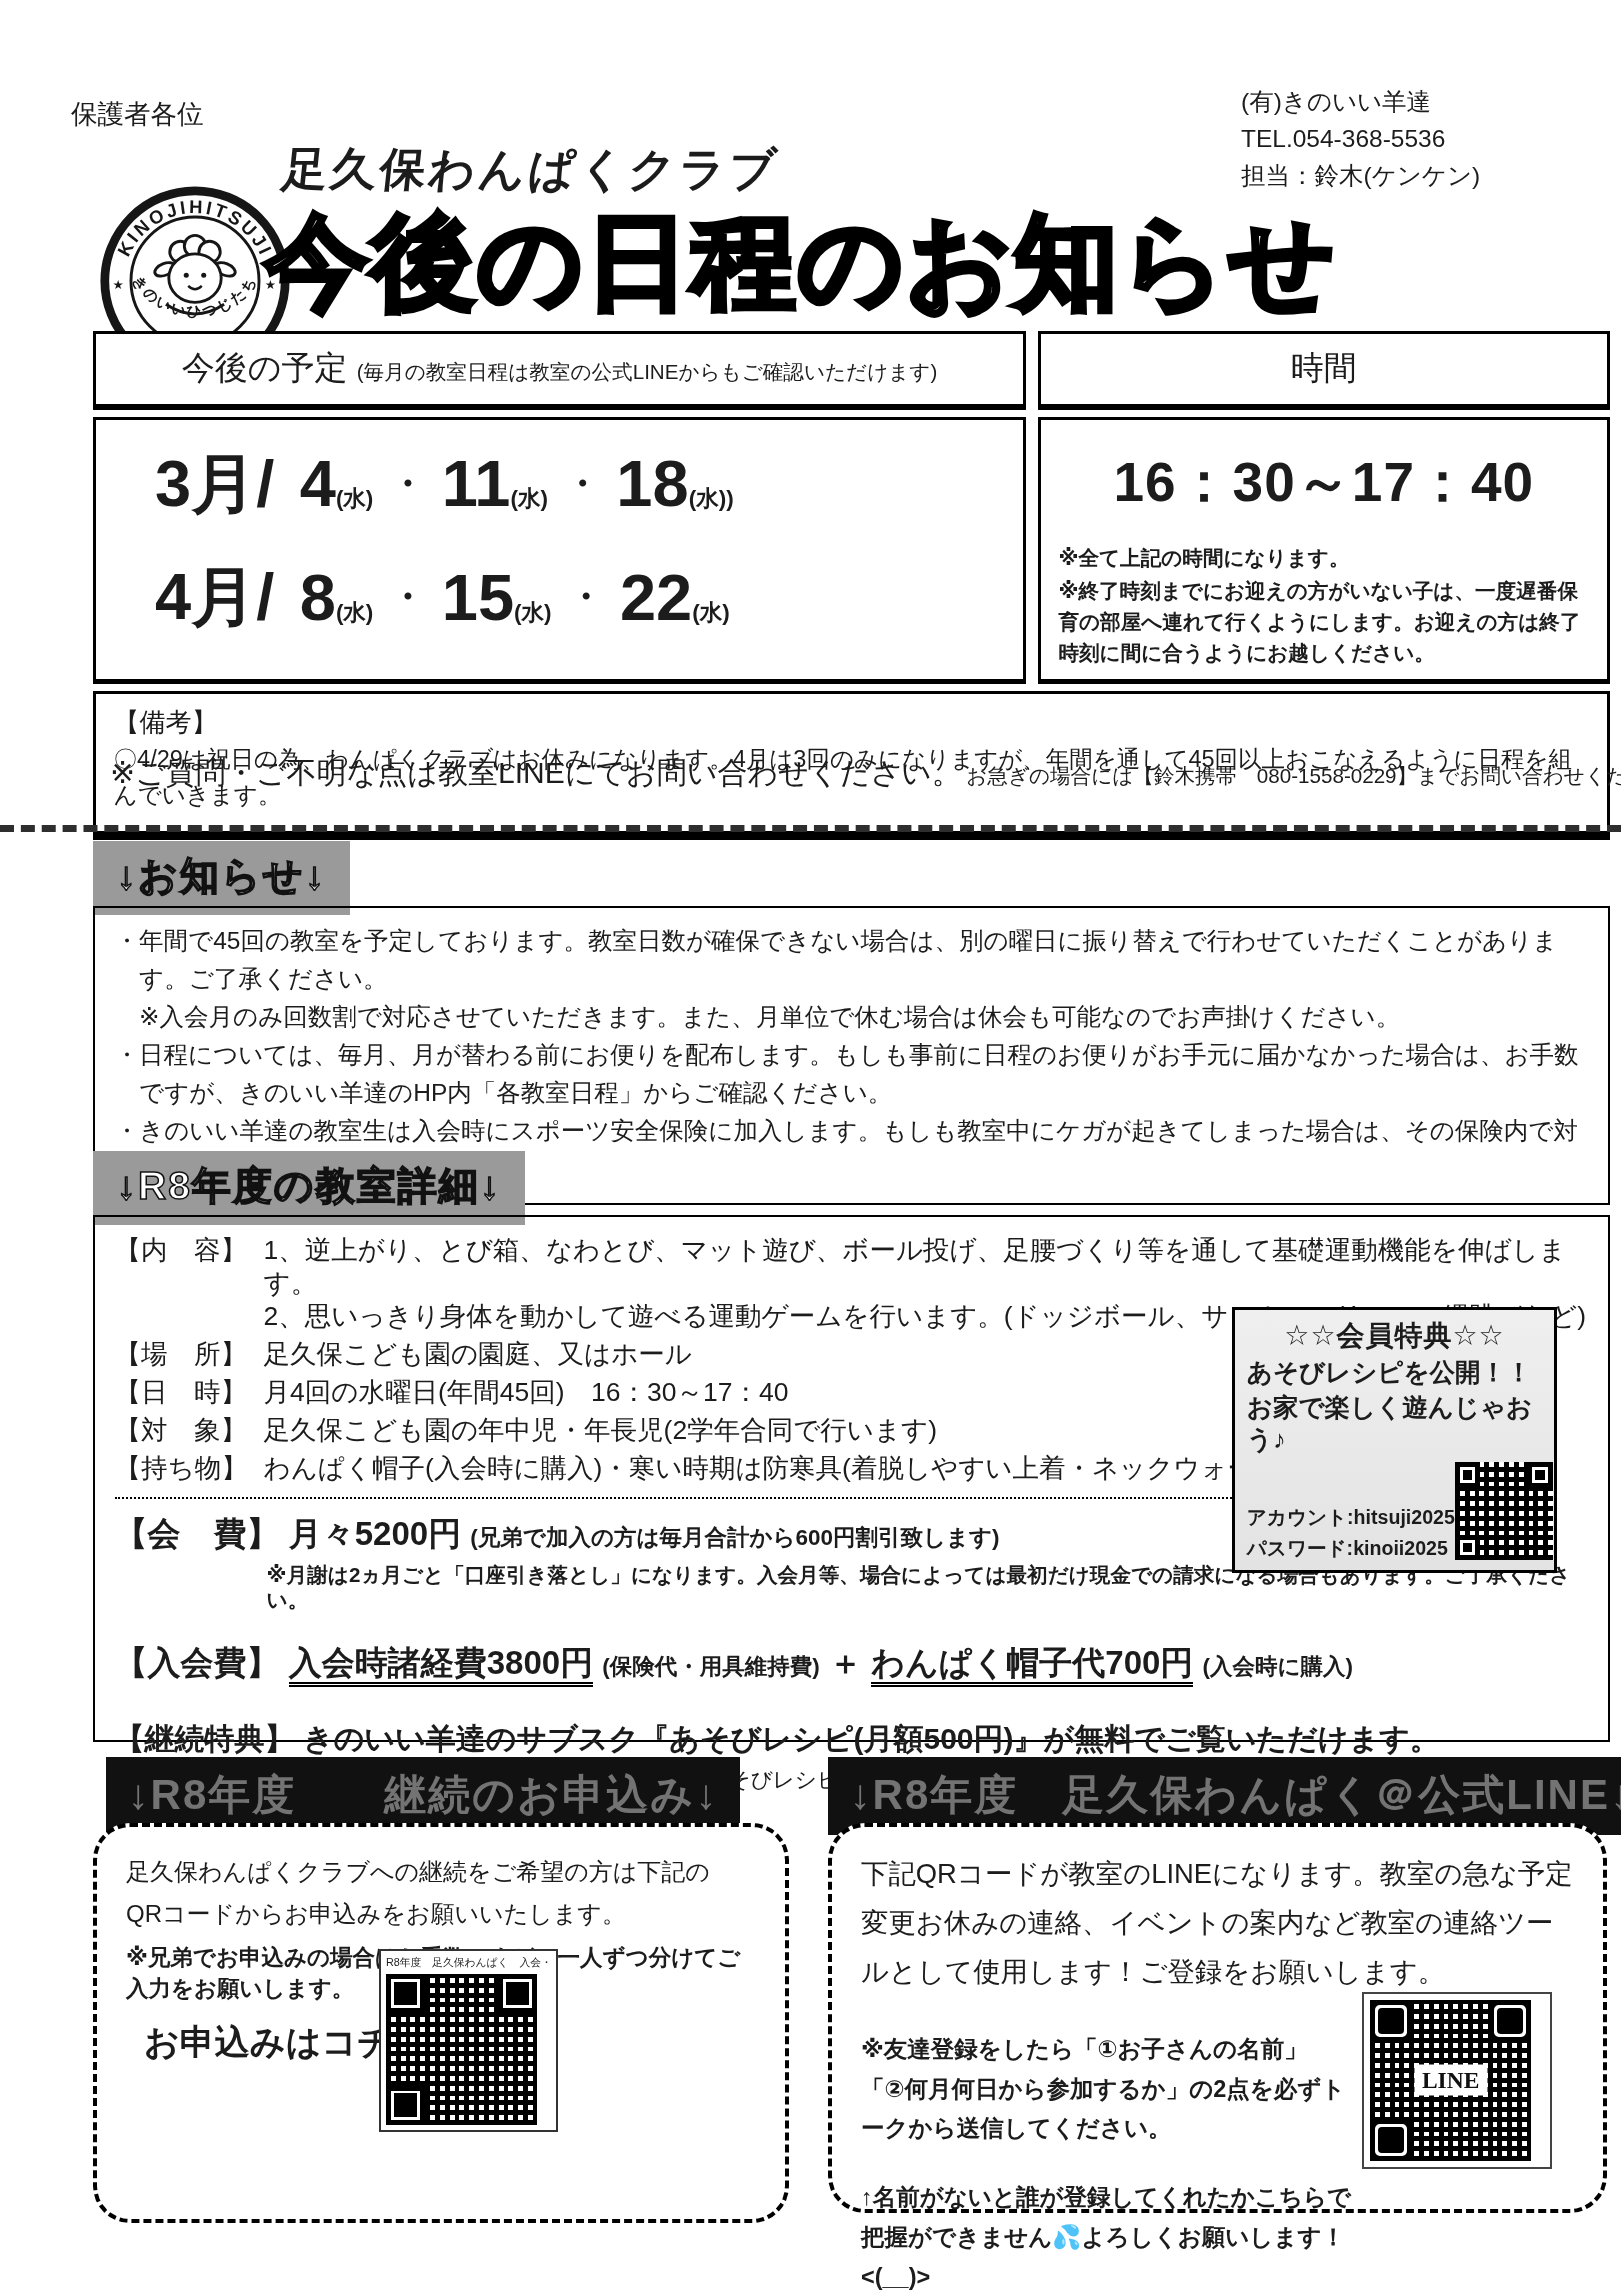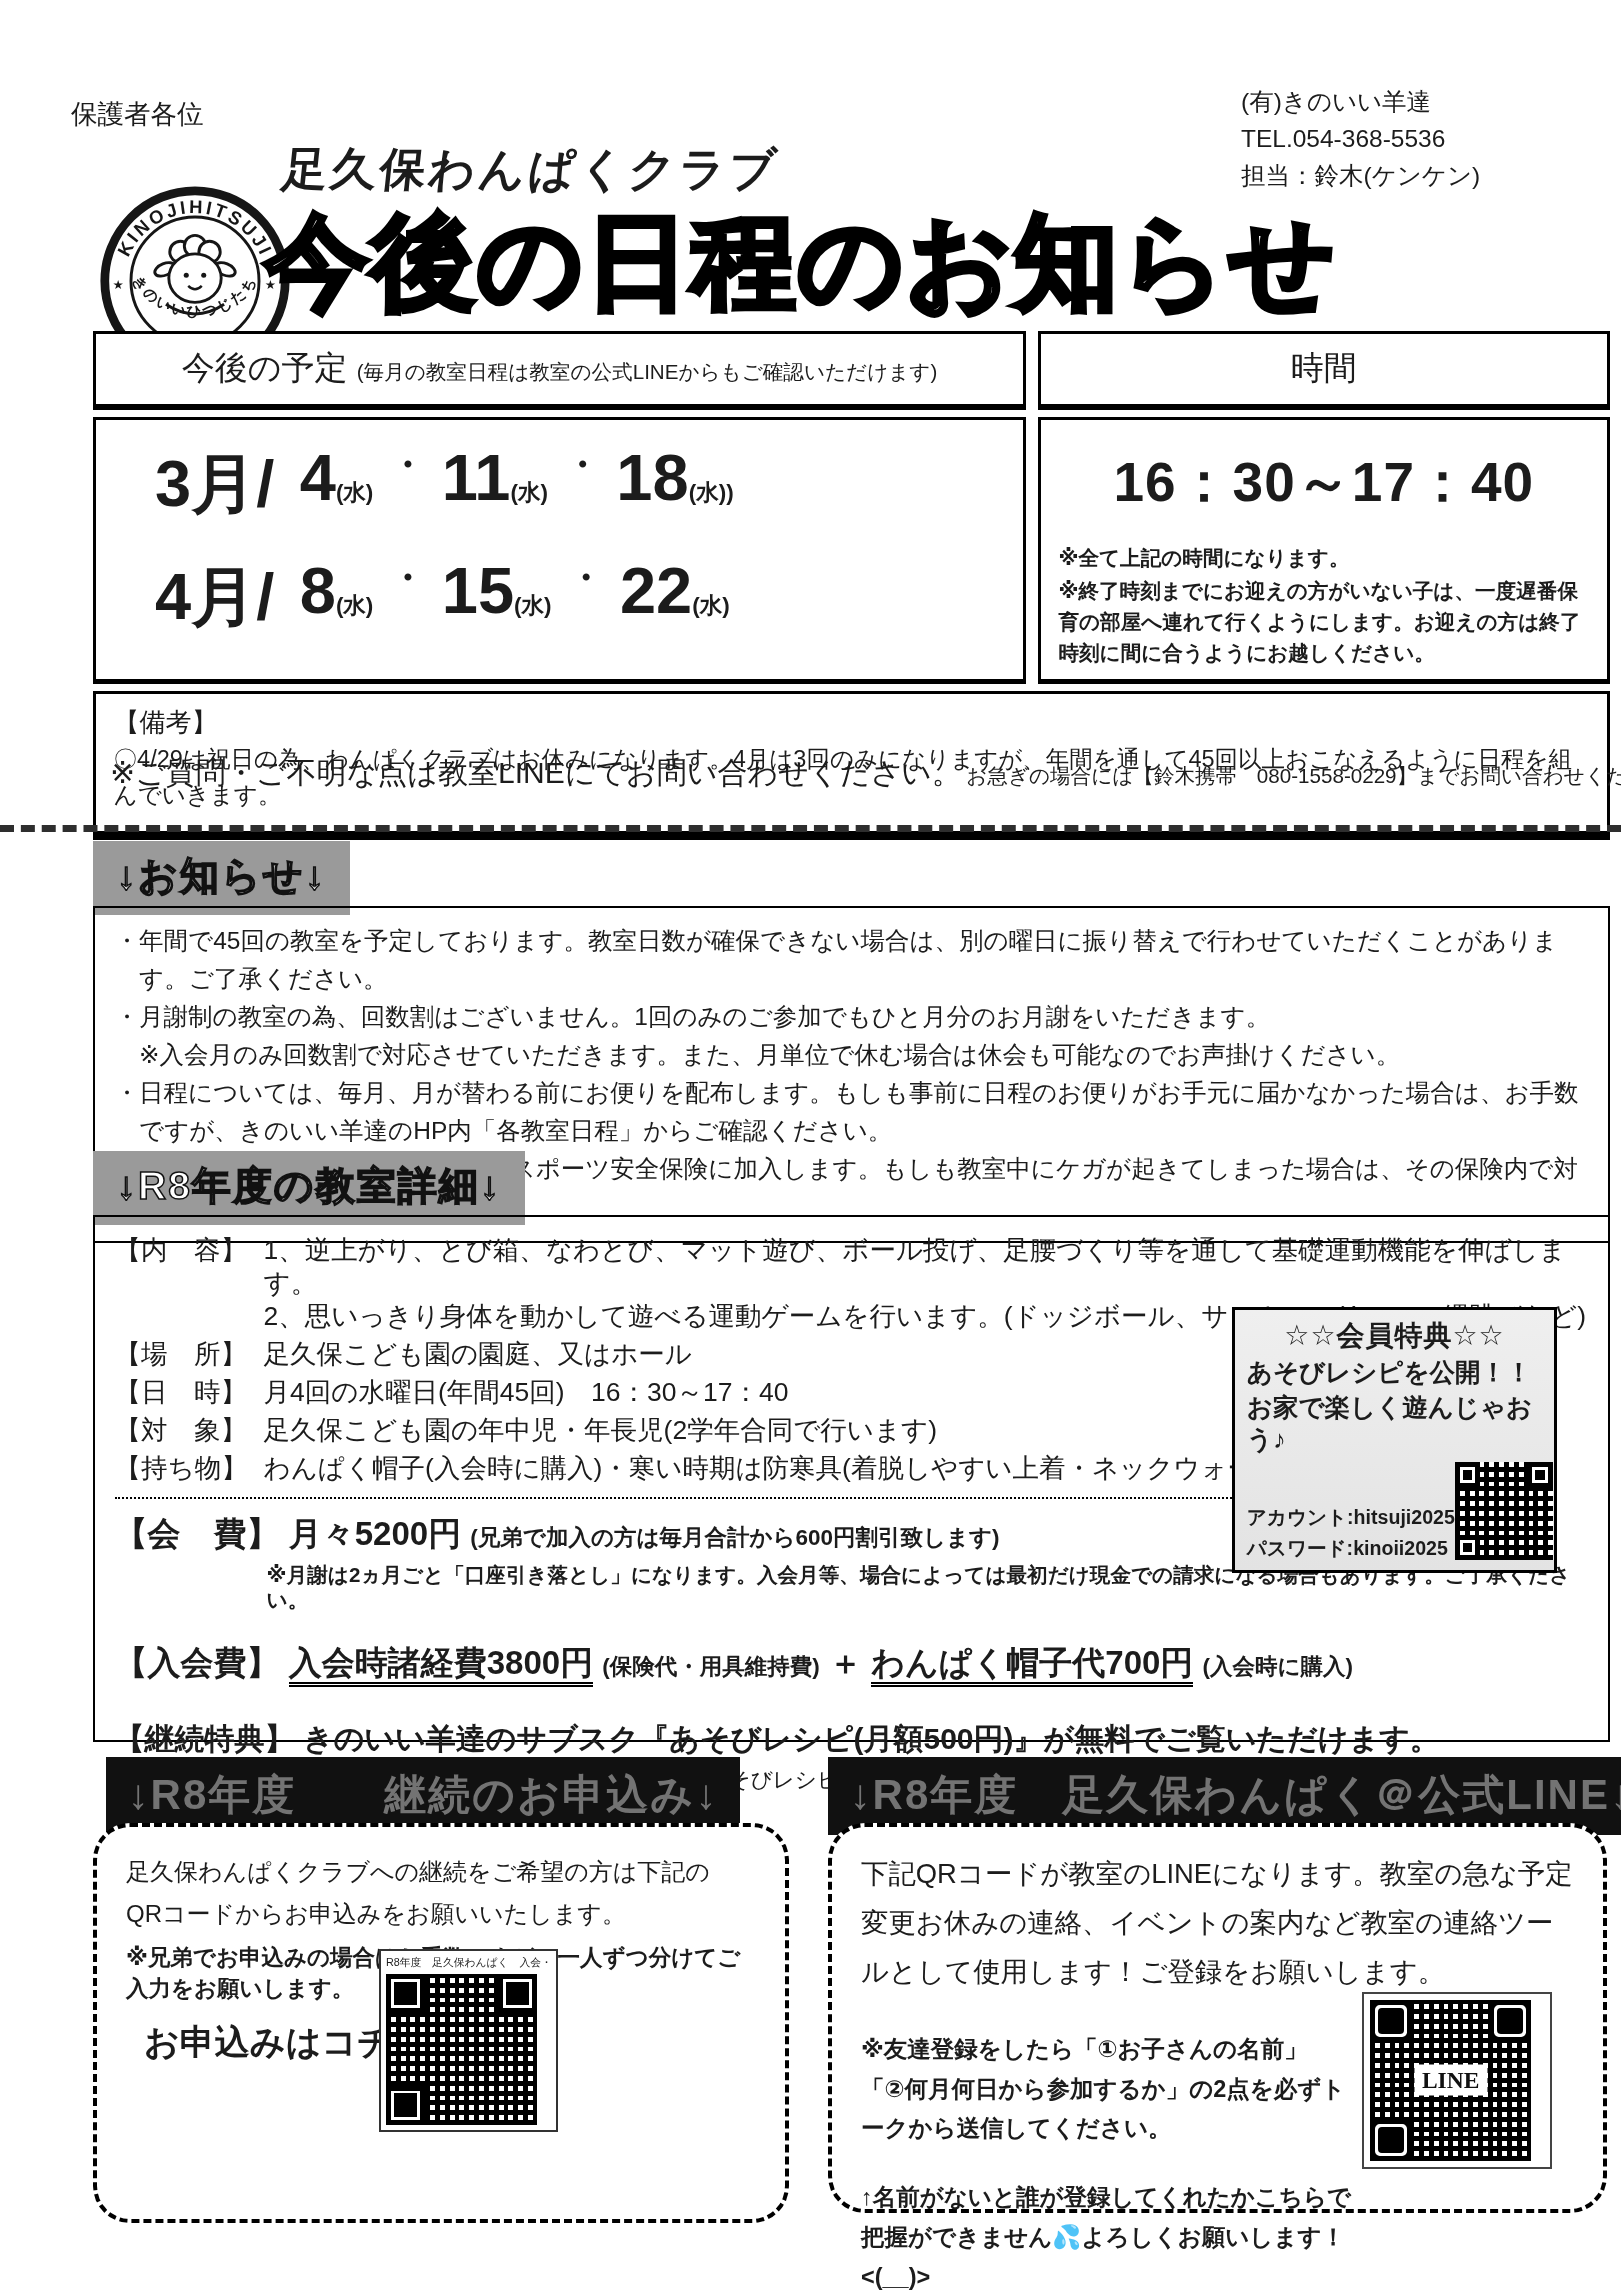--- a/index.html
+++ b/index.html
@@ -14,21 +14,21 @@
               color:#fff;-webkit-text-stroke:4.9px #000;letter-spacing:2px;white-space:nowrap;}
   .logo{position:absolute;left:98px;top:181px;}
   .logo svg text{font-family:"Liberation Sans","DejaVu Sans",sans-serif;}
   
   .sched{position:absolute;left:93px;top:331px;width:1517px;display:grid;
          grid-template-columns:933px 572px;column-gap:11.8px;row-gap:6.9px;}
   .cell{border:3.9px solid #000;background:#fff;box-sizing:border-box;}
   .s-head{text-align:center;font-size:33px;padding:11.8px 3.9px 13.7px;border-bottom:6.9px solid #000;}
   .s-head .small-note{font-size:20.6px;}
   .s-body-left{padding:13.7px 9.8px 17.6px 59px;border-bottom:5.9px solid #000;}
-  .date-row{display:flex;align-items:flex-start;margin-top:5.9px;}
+  .date-row{display:flex;align-items:center;margin-top:5.9px;}
   .date-row .month{font-size:65px;font-weight:700;margin-right:25.5px;}
   .date-row .num{font-size:65px;font-weight:700;}
   .date-row .wd{font-size:22.5px;font-weight:700;}
   .date-row .dot{font-size:37px;font-weight:900;margin:0 15.7px;}
   .s-body-right{padding:9.8px 17.6px;border-bottom:5.9px solid #000;}
   .big-time{font-size:55px;font-weight:700;text-align:center;letter-spacing:1px;margin-top:15.7px;}
   .time-notes{margin-top:23.5px;font-size:20.6px;font-weight:700;line-height:1.5;}
   .time-notes div{margin-top:2px;}
   .s-remarks{grid-column:1 / -1;border:3.9px solid #000;border-bottom:9.8px solid #000;
              padding:9.8px 17.6px 17.6px;font-size:23.5px;line-height:1.5;box-sizing:border-box;}
@@ -188,21 +188,20 @@
 
   <div class="ask-line">
     <span class="ask-main">※ご質問・ご不明な点は教室LINEにてお問い合わせください。</span>
     <span class="ask-sub">お急ぎの場合には【鈴木携帯　080-1558-0229】までお問い合わせください。</span>
   </div>
   <div class="divider1"></div>
 
   <div class="badge notice-badge">↓お知らせ↓</div>
   <div class="notice-box">
     <div class="n-item">・年間で45回の教室を予定しております。教室日数が確保できない場合は、別の曜日に振り替えで行わせていただくことがあります。ご了承ください。</div>
-    <div class="n-item">・月謝制の教室の為、回数割はございません。1回のみのご参加でもひと月分のお月謝をいただきます。</div>
     <div class="n-item sub">※入会月のみ回数割で対応させていただきます。また、月単位で休む場合は休会も可能なのでお声掛けください。</div>
     <div class="n-item">・日程については、毎月、月が替わる前にお便りを配布します。もしも事前に日程のお便りがお手元に届かなかった場合は、お手数ですが、きのいい羊達のHP内「各教室日程」からご確認ください。</div>
     <div class="n-item">・きのいい羊達の教室生は入会時にスポーツ安全保険に加入します。もしも教室中にケガが起きてしまった場合は、その保険内で対応をさせていただきます。</div>
   </div>
 
   <div class="badge details-badge">↓R8年度の教室詳細↓</div>
   <div class="details-box">
     <div class="d-row">
       <div class="d-label">【内　容】</div>
       <div class="d-content">

